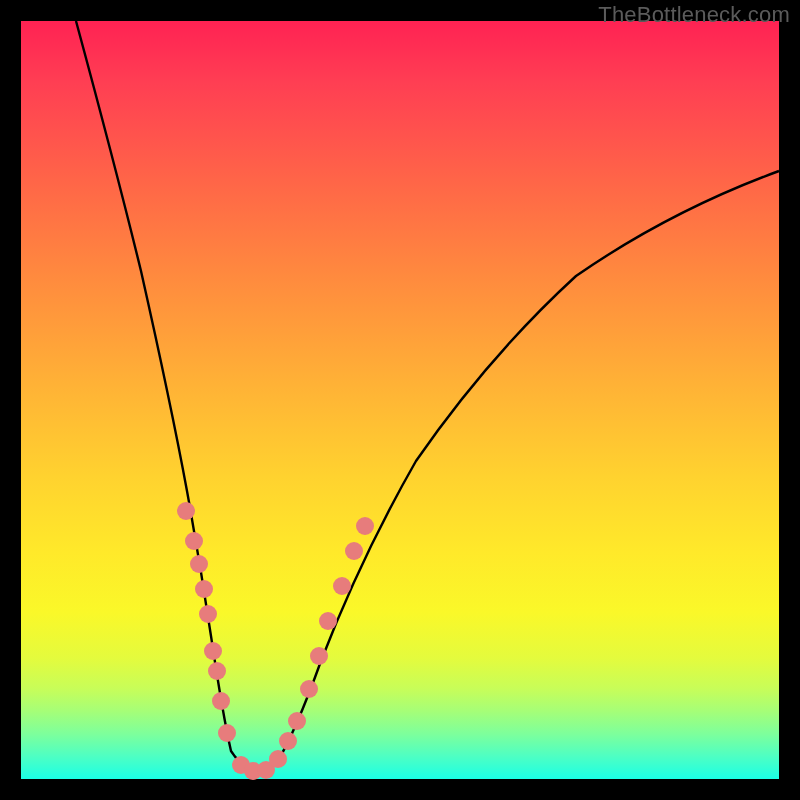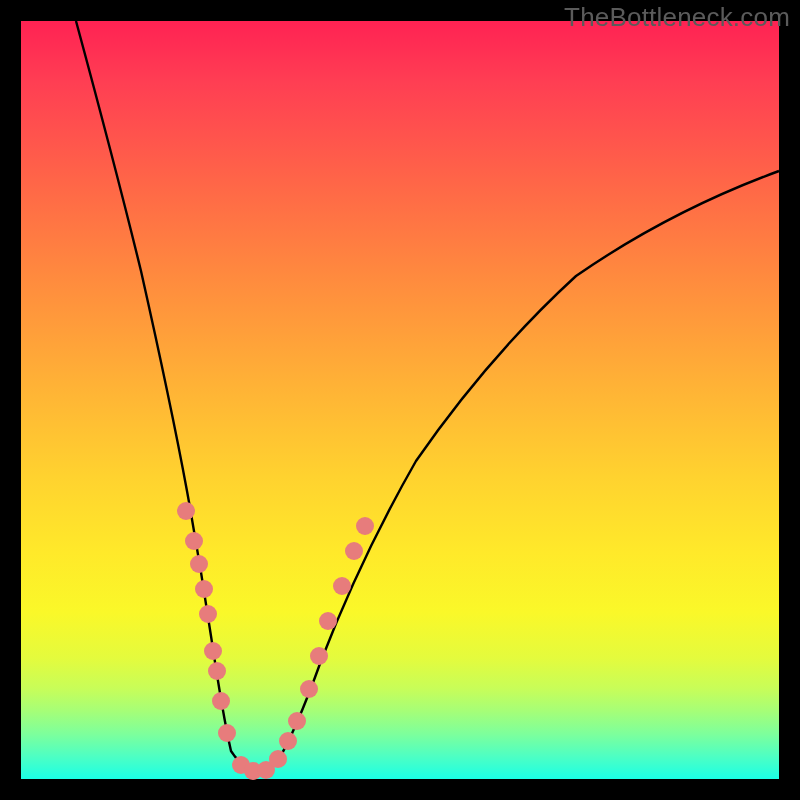--- a/index.html
+++ b/index.html
@@ -31,21 +31,21 @@
       #a6fe77 91%,
       #7eff9b 94%,
       #4effc3 97%,
       #1bffe6 100%);
   }
   .watermark {
     position: absolute;
     top: 2px;
     right: 10px;
     color: #5b5b5b;
-    font-size: 26px;
+    font-size: 22px;
     letter-spacing: 0.2px;
     font-weight: 400;
     z-index: 10;
   }
   svg.curve {
     position: absolute;
     left: 0;
     top: 0;
     width: 758px;
     height: 758px;

